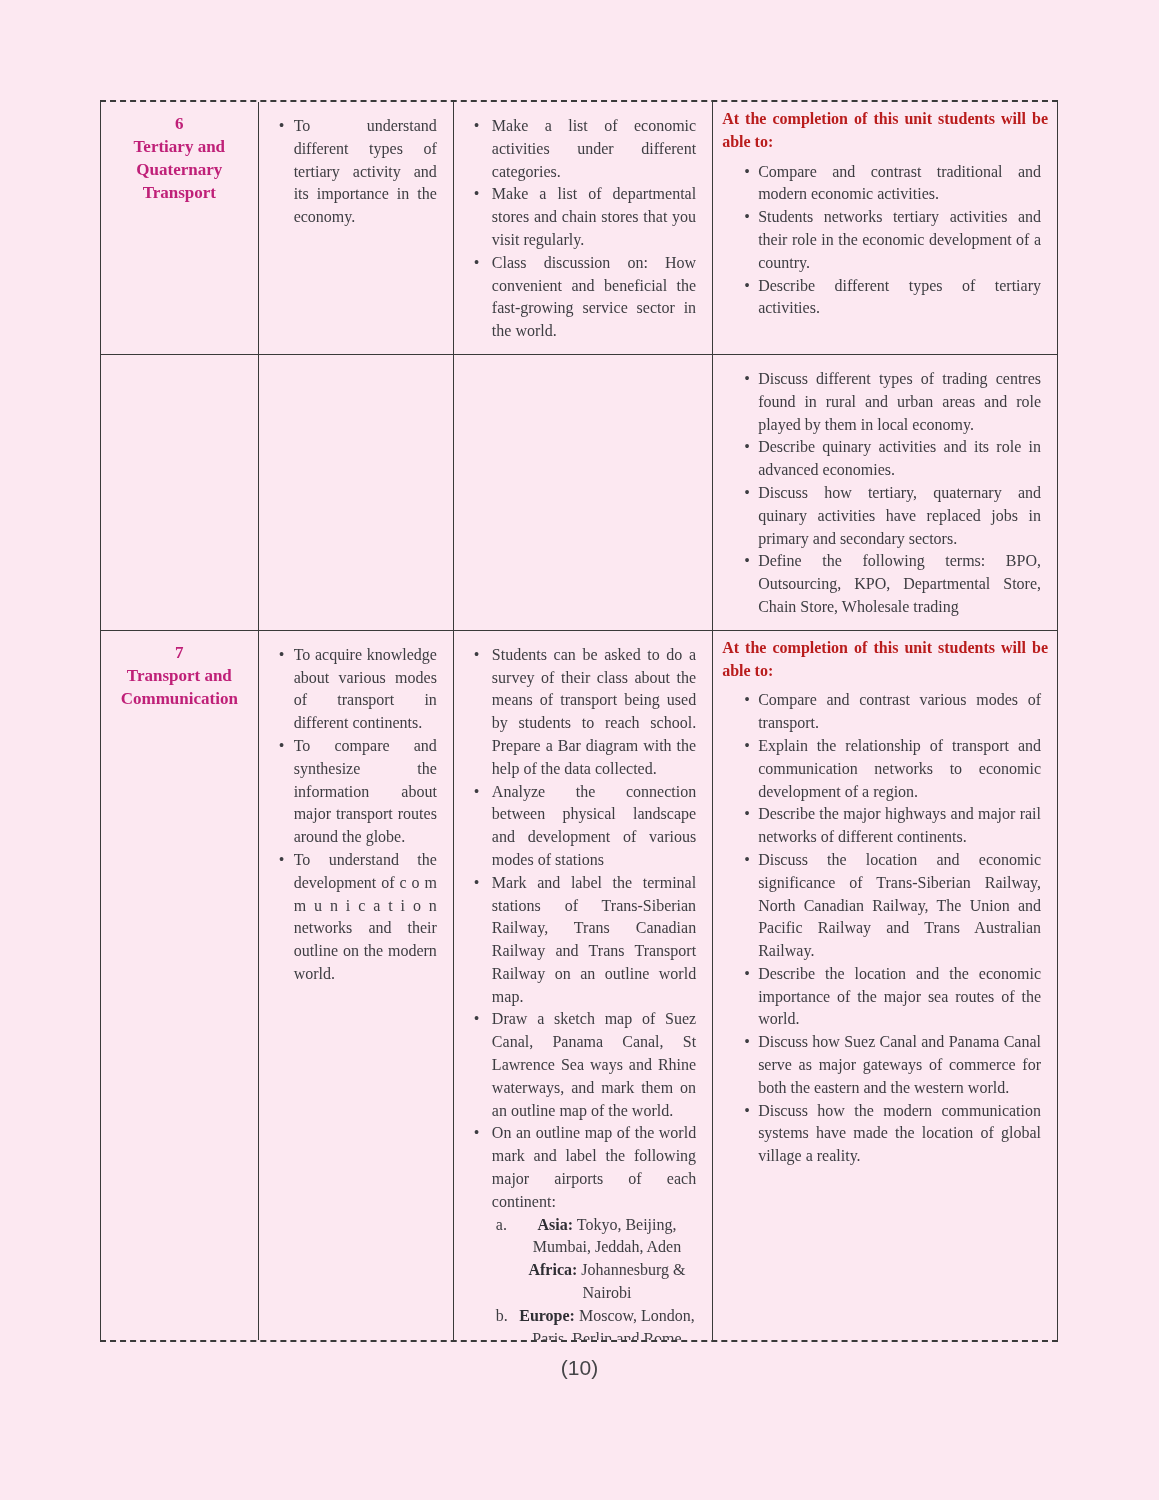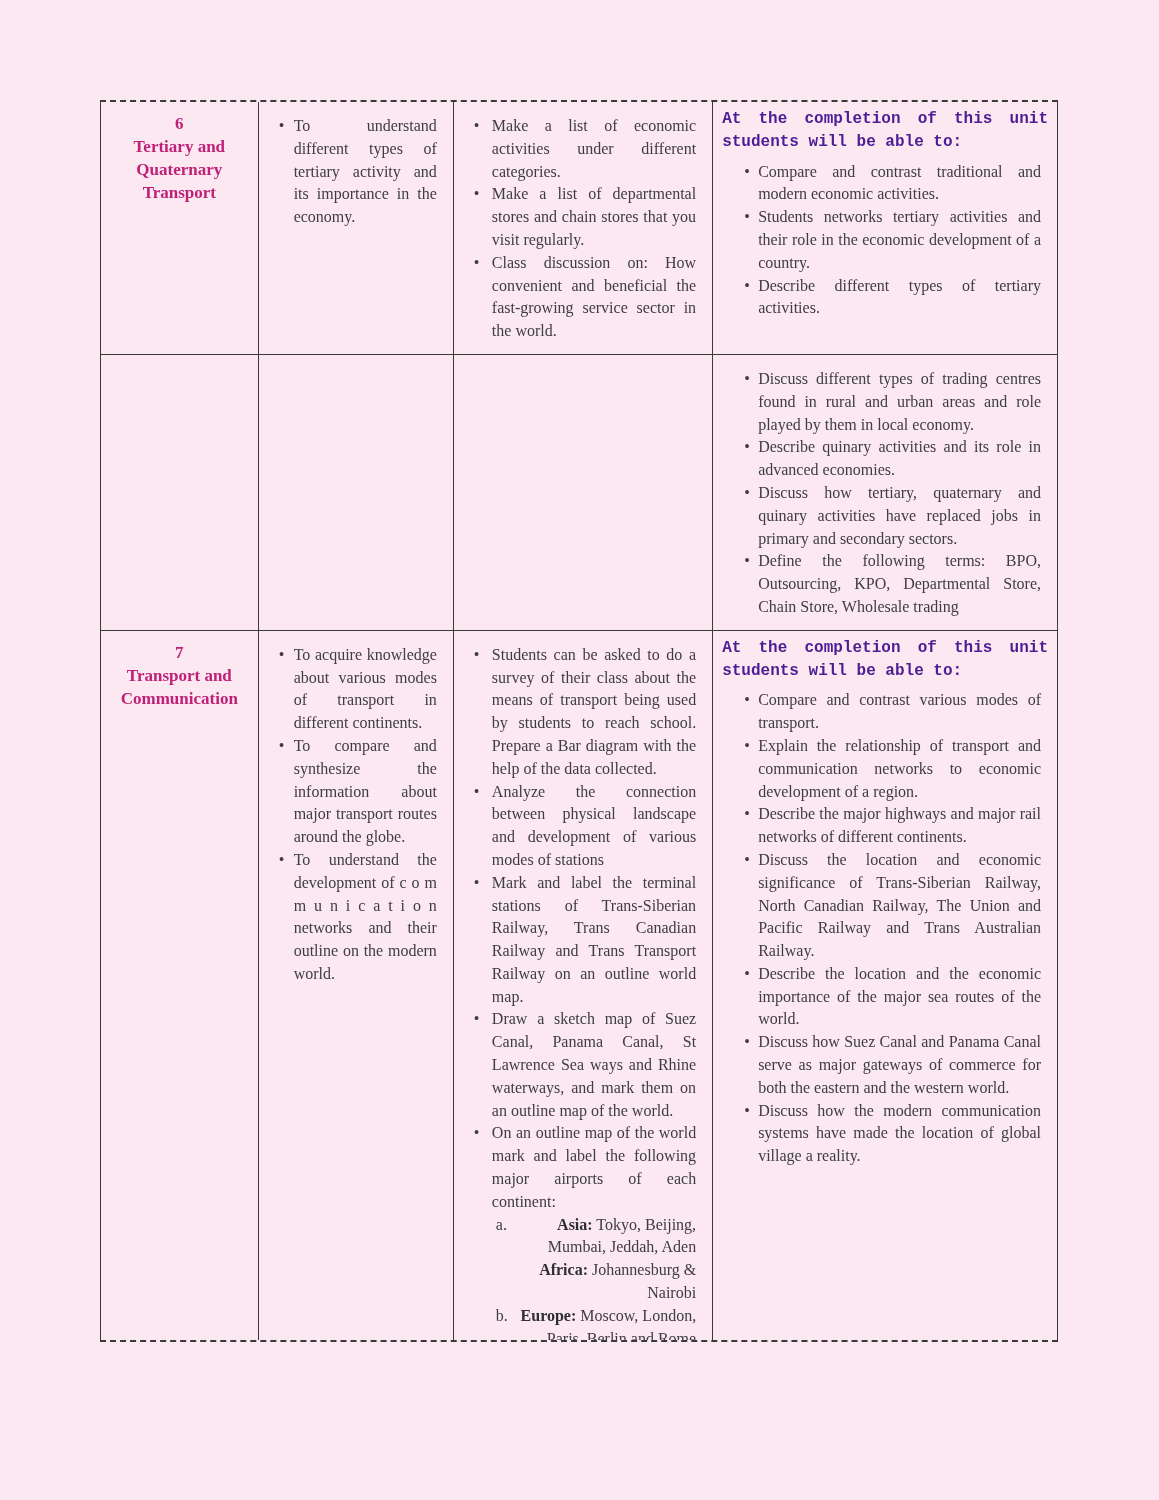--- a/index.html
+++ b/index.html
@@ -66,28 +66,27 @@
     content:"\2022";
     position:absolute;left:4px;top:0;
     font-size:16px;
   }
   td.activities ul.bullets li{padding-left:22px;}
   td.outcomes ul.bullets{margin-left:18px;}
   td.outcomes ul.bullets li{padding-left:18px;}
 
   .outcomes-heading{
     font-weight:bold;
-    color:#4c1d95;
+    color:#b91c1c;
     text-align:justify;
-    font-family:Liberation Mono, monospace;
   }
   .sub-list{margin-top:0;}
   .sub-item{display:flex;margin-left:4px;}
   .sub-letter{width:22px;flex:0 0 22px;}
-  .sub-parts{flex:1;text-align:right;}
+  .sub-parts{flex:1;text-align:center;}
   .sub-parts b{color:#2e2e33;}
   .page-number{
     position:absolute;
     left:0;top:1356px;width:100%;
     text-align:center;
     font-family:"Liberation Sans","DejaVu Sans",sans-serif;
     font-size:21px;color:#454548;
   }
 </style>
 </head>
@@ -209,13 +208,14 @@
             <li>Describe the location and the economic importance of the major sea routes of the world.</li>
             <li>Discuss how Suez Canal and Panama Canal serve as major gateways of commerce for both the eastern and the western world.</li>
             <li>Discuss how the modern communication systems have made the location of global village a reality.</li>
           </ul>
         </td>
       </tr>
     </tbody>
       </table>
   </div>
 
+  <div class="page-number">(10)</div>
 </div>
 
 </body></html>

